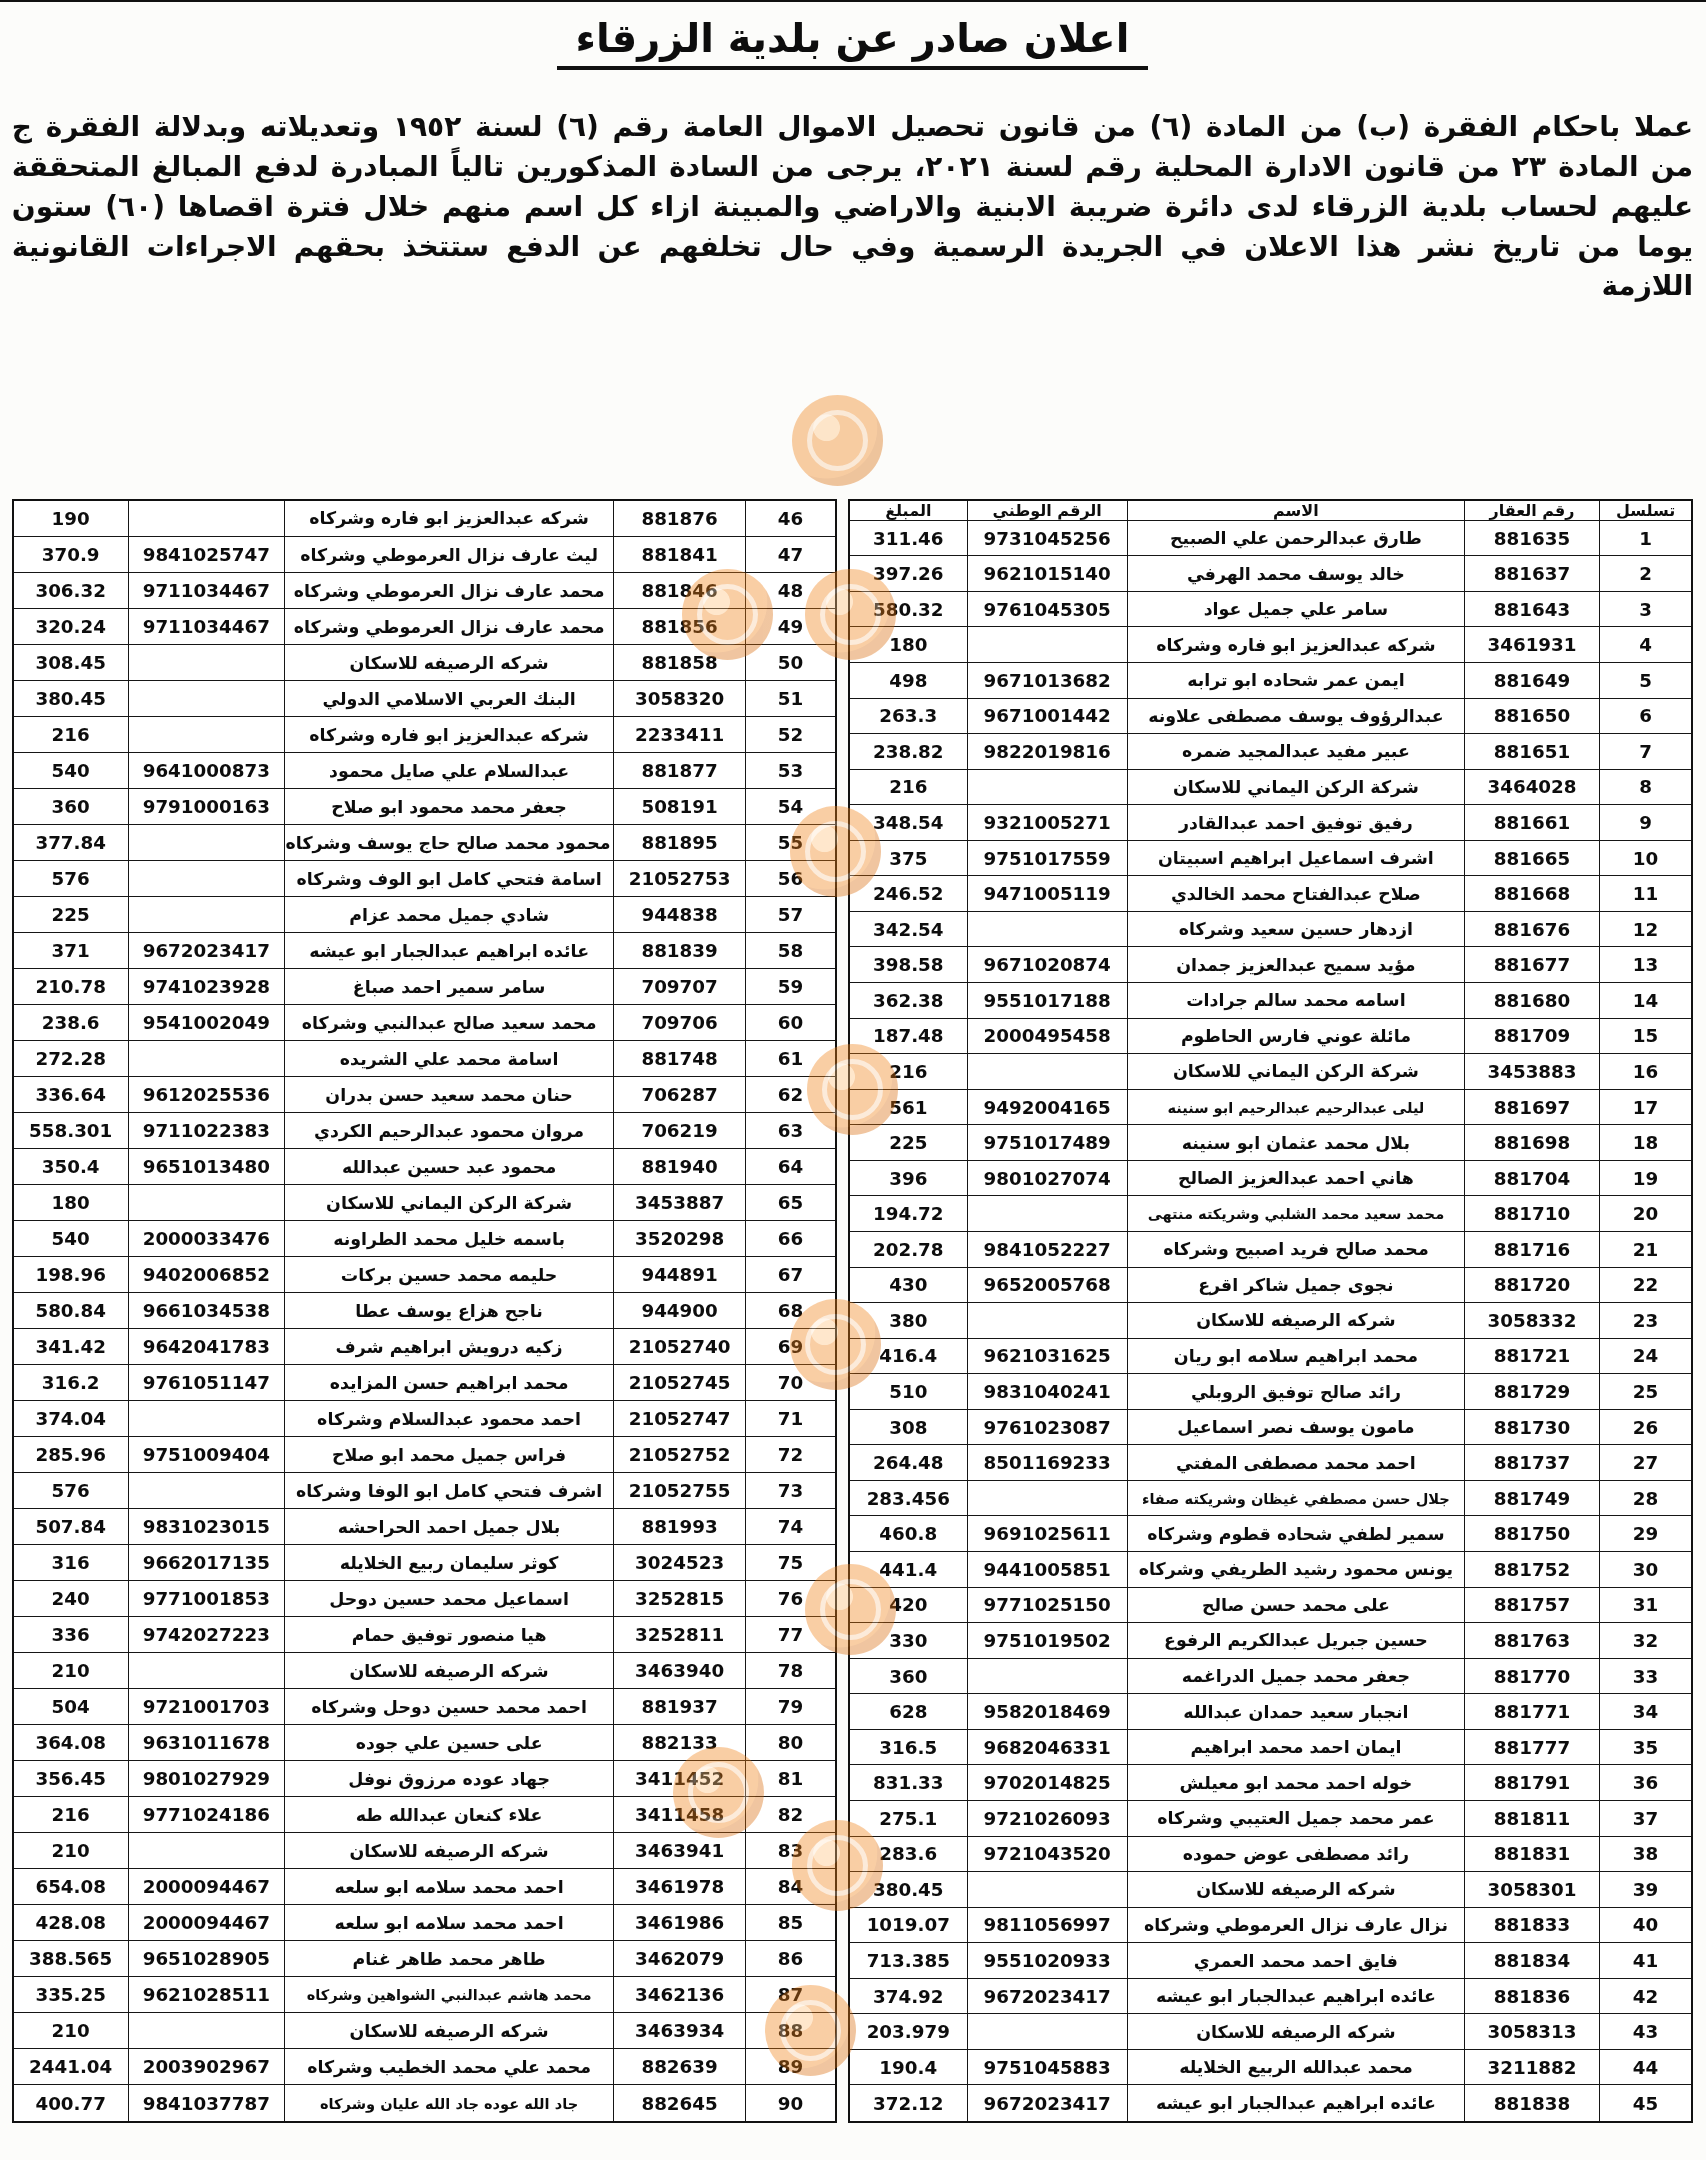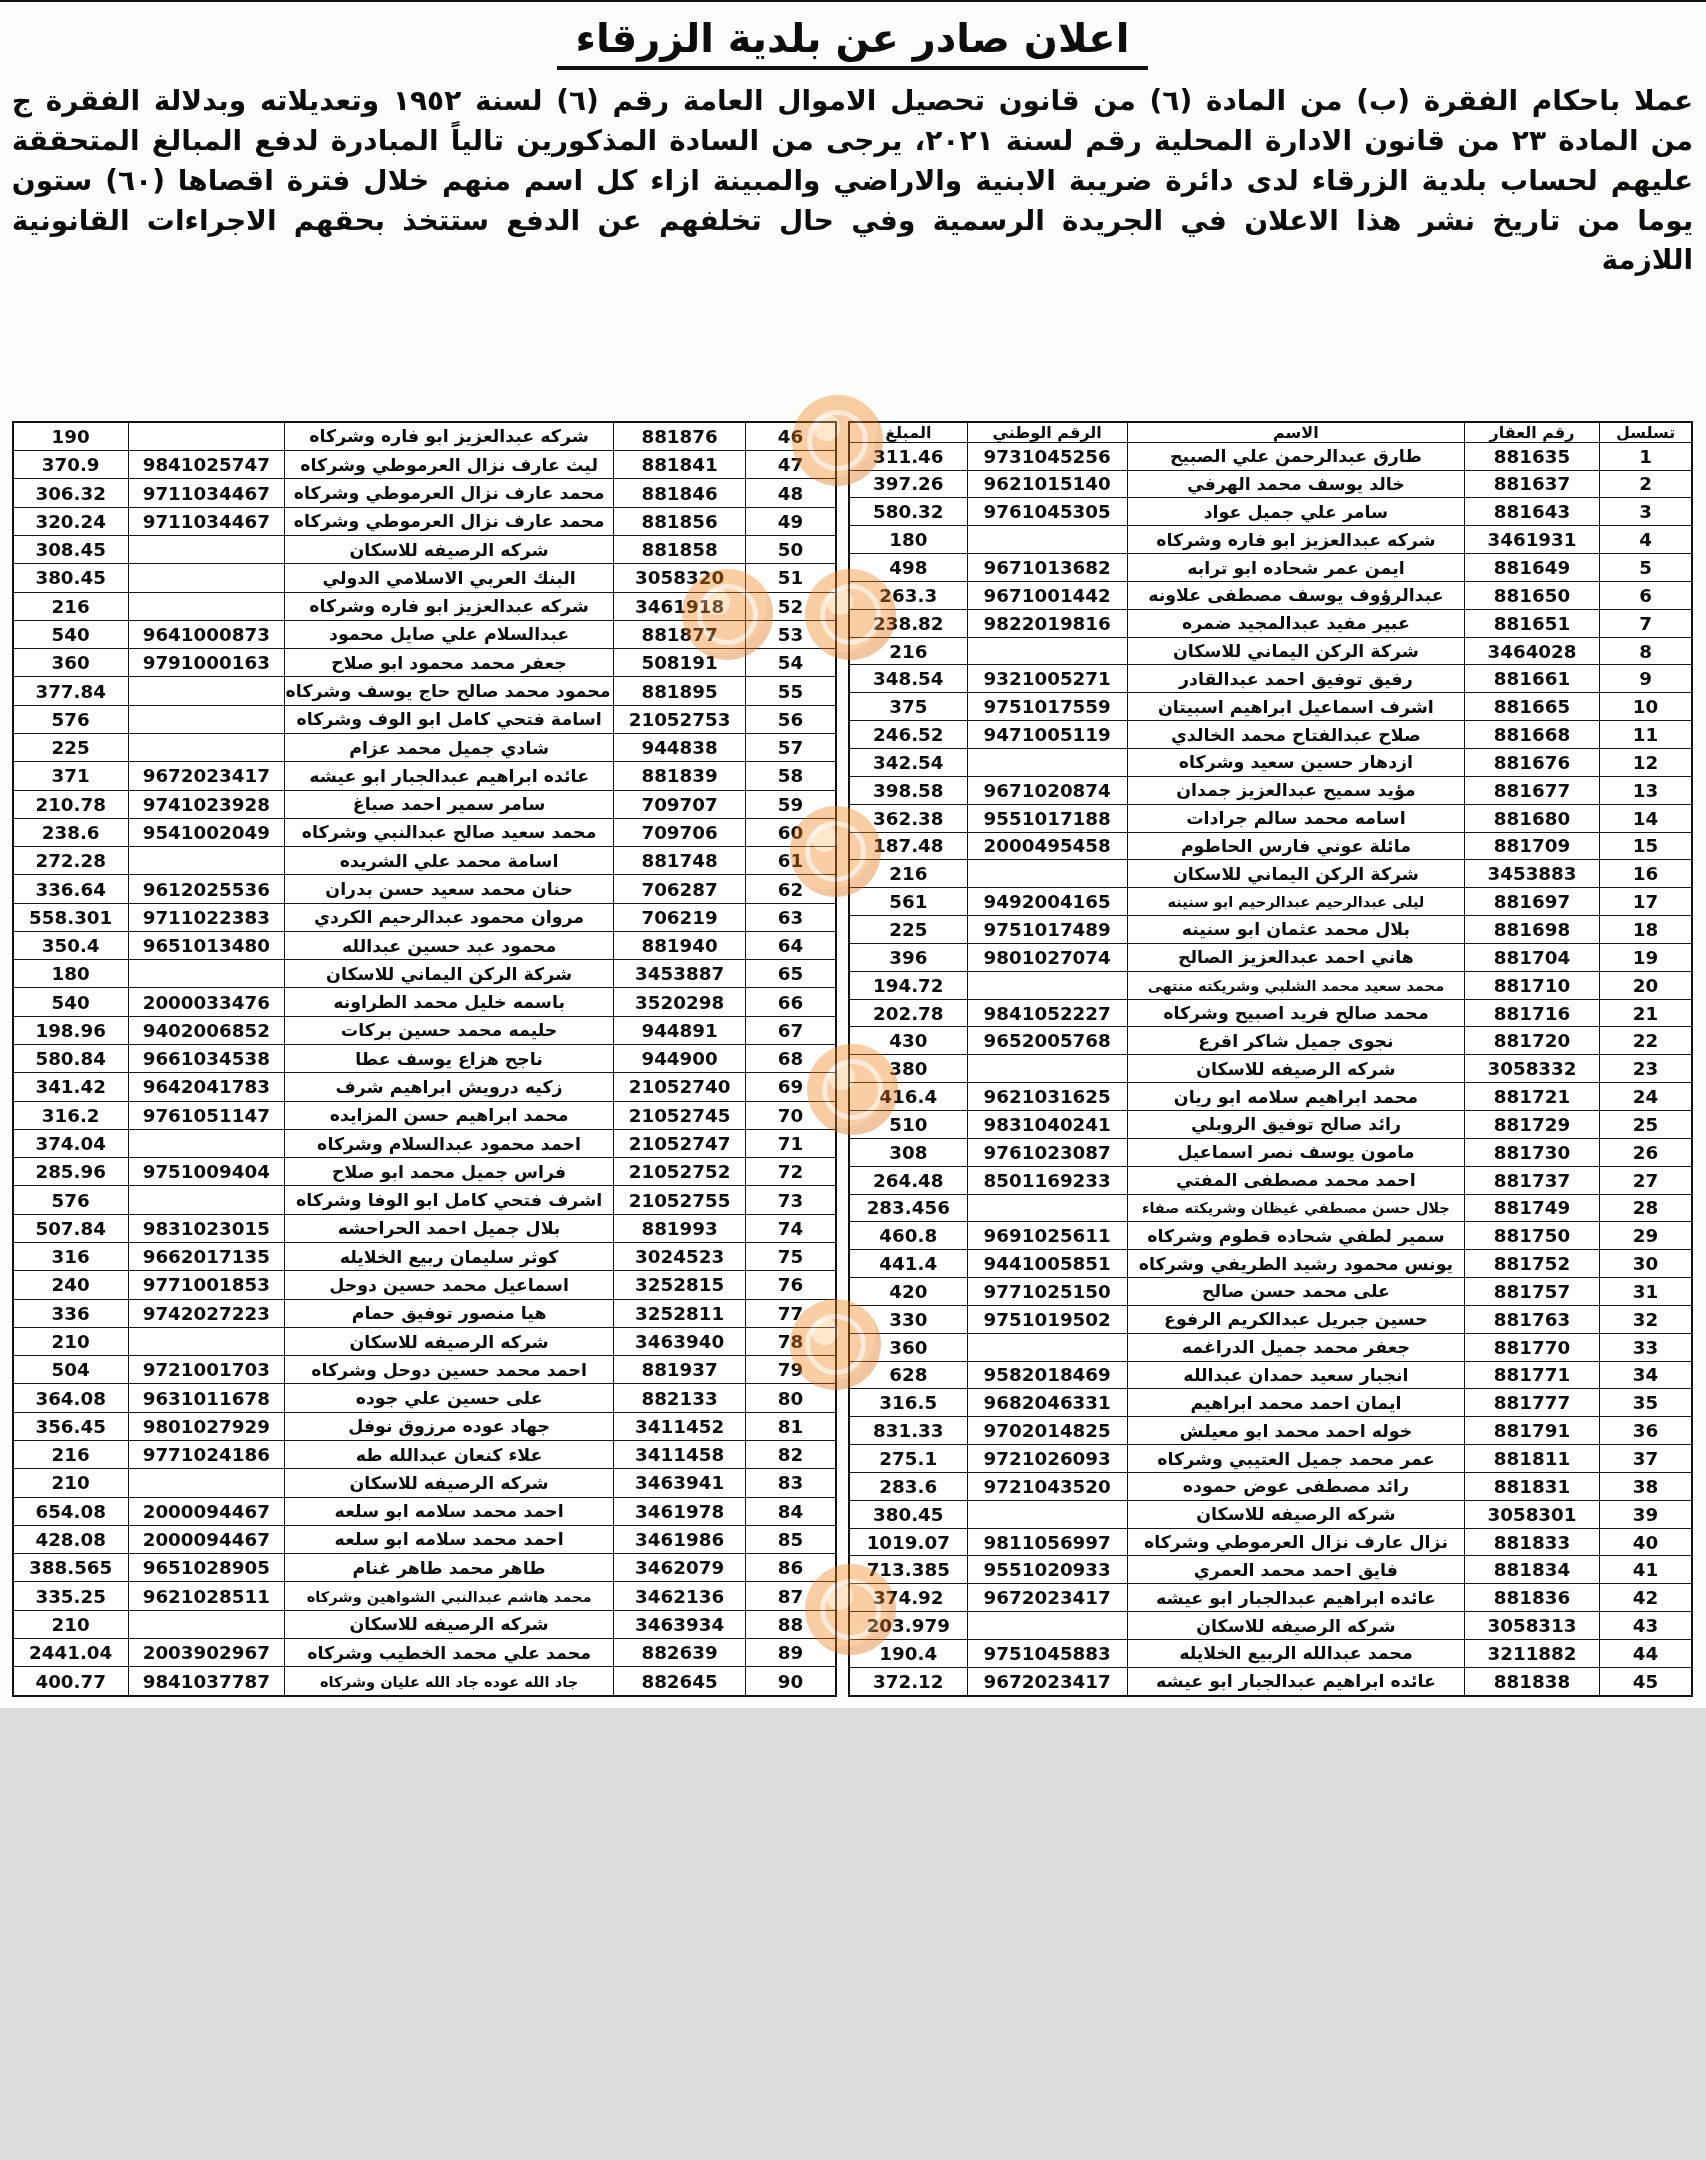--- a/index.html
+++ b/index.html
@@ -1,29 +1,30 @@
 <!DOCTYPE html>
 <html dir="rtl" lang="ar" style="font-size:14.6px"><head>
 <meta charset="utf-8">
 <style>
   * { margin:0; padding:0; box-sizing:border-box; }
   html,body { background:#dcdcdc; }
   .page {
-    width:1707px; height:1708px;
+    width:1707px; height:2160px;
     margin:0 auto;
     background:#fcfcfa;
     color:#0d0d0d;
     font-family:"DejaVu Sans", sans-serif;
     direction:rtl;
     position:relative;
     overflow:hidden;
     padding:9.1px 12.8px 11px 12.8px;
     display:flex;
     flex-direction:column;
     border-top:2.7px solid #111;
+    gap:26px;
   }
   .title-wrap { text-align:center; margin-top:3.7px; flex:0 0 auto; }
   .title {
     display:inline-block;
     font-size:40px; font-weight:bold;
     border-bottom:4.6px solid #111;
     padding:0 18.3px 5.5px 18.3px;
     letter-spacing:-0.9px;
   }
   .body-text {
@@ -483,21 +484,21 @@
           </tr>
           <tr>
             <td>51</td>
             <td>3058320</td>
             <td class="name-cell">البنك العربي الاسلامي الدولي</td>
             <td></td>
             <td>380.45</td>
           </tr>
           <tr>
             <td>52</td>
-            <td>3461918</td>
+            <td>2233411</td>
             <td class="name-cell">شركه عبدالعزيز ابو فاره وشركاه</td>
             <td></td>
             <td>216</td>
           </tr>
           <tr>
             <td>53</td>
             <td>881877</td>
             <td class="name-cell">عبدالسلام علي صايل محمود</td>
             <td>9641000873</td>
             <td>540</td>

